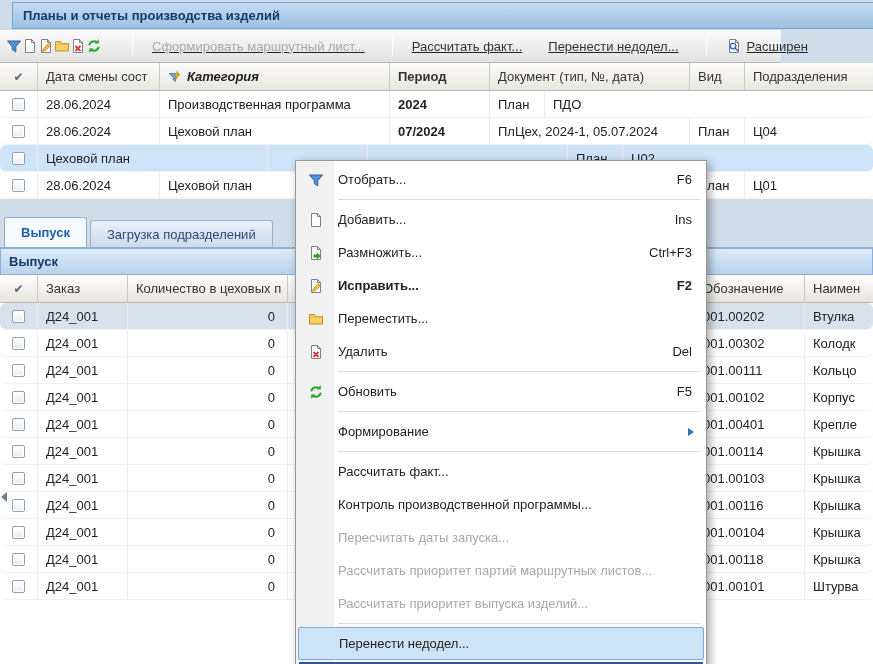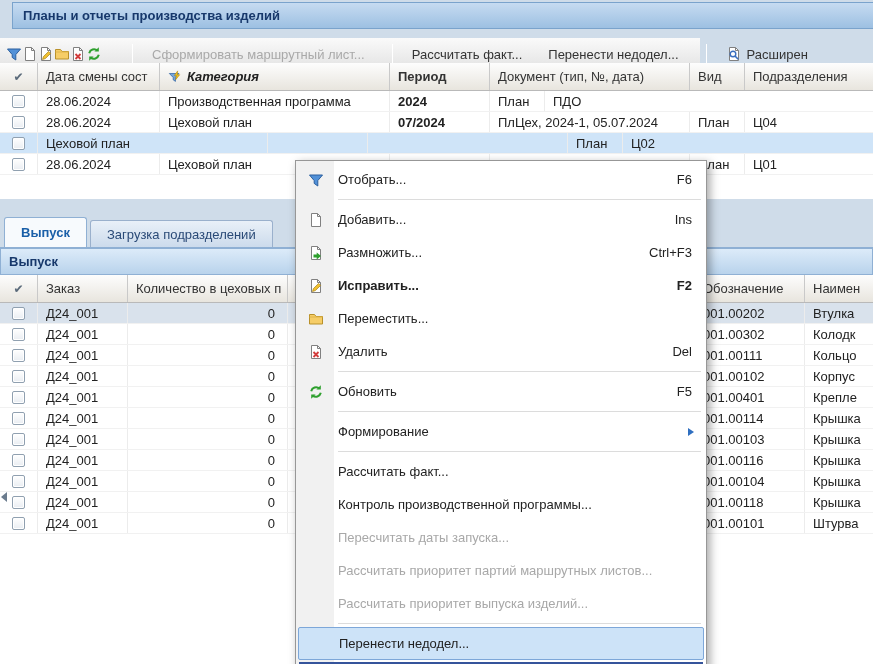--- a/index.html
+++ b/index.html
@@ -10,38 +10,38 @@
   svg.ic16 { width:16px; height:16px; }
   svg.ic14 { width:14px; height:14px; margin-right:5px; }
 
   
   .titlebar { position:absolute; left:12px; top:2px; width:873px; height:27px;
     background:linear-gradient(#c6dbf1,#9dc0e2); border:1px solid #7aa3cc;
     display:flex; align-items:center; padding-left:10px; }
   .titlebar .ttl { font-weight:bold; color:#17386b; }
 
   
-  .toolbar { position:absolute; left:0; top:38px; width:700px; height:33px;
+  .toolbar { position:absolute; left:0; top:30px; width:781px; height:33px;
     background:linear-gradient(#fafafa,#e2e2e2); border-bottom:1px solid #bcbcbc;
-    display:flex; align-items:center; padding:0 6px; white-space:nowrap; }
+    display:flex; align-items:center; padding:0 6px; white-space:nowrap;text-decoration:underline; }
   .tbtn { width:26px; height:24px; border:none; background:transparent;
     display:flex; align-items:center; justify-content:center; cursor:default; }
   .tsep { width:1px; height:20px; background:#bdbdbd; border-right:1px solid #ffffff; margin:0 6px; flex:none; }
   .ttxt { border:none; background:transparent; font:inherit; color:#333;
     padding:0 13px; height:24px; display:flex; align-items:center; cursor:default; }
   .ttxt.dis { color:#a9a9a9; }
   .ttxt svg { margin-right:5px; }
 
   
   .grid { position:absolute; left:0; width:873px; background:#fff; }
   .thead { display:flex; height:28px; background:linear-gradient(#fdfdfd,#e8e5de);
     border-bottom:1px solid #b9b9b9; }
   .th { border-right:1px solid #c9c9c9; display:flex; align-items:center;
     padding:0 8px; color:#333; white-space:nowrap; overflow:hidden; }
-  .trow { display:flex; height:21px; border-bottom:1px solid #f1f1f1; background:#fff; }
+  .trow { display:flex; height:27px; border-bottom:1px solid #f1f1f1; background:#fff;border-radius:6px; }
   .trow.sel  { background:#cfe4f8; }
   .trow.sel2 { background:#d9e2ec; }
   .td { border-right:1px solid #ececec; display:flex; align-items:center;
     padding:0 8px; white-space:nowrap; overflow:hidden; }
   .catlbl { font-weight:bold; font-style:italic; color:#222; }
 
   
   .w-check{width:38px; justify-content:center; padding:0;}
   .w-date{width:122px;}
   .w-cat{width:230px;}

